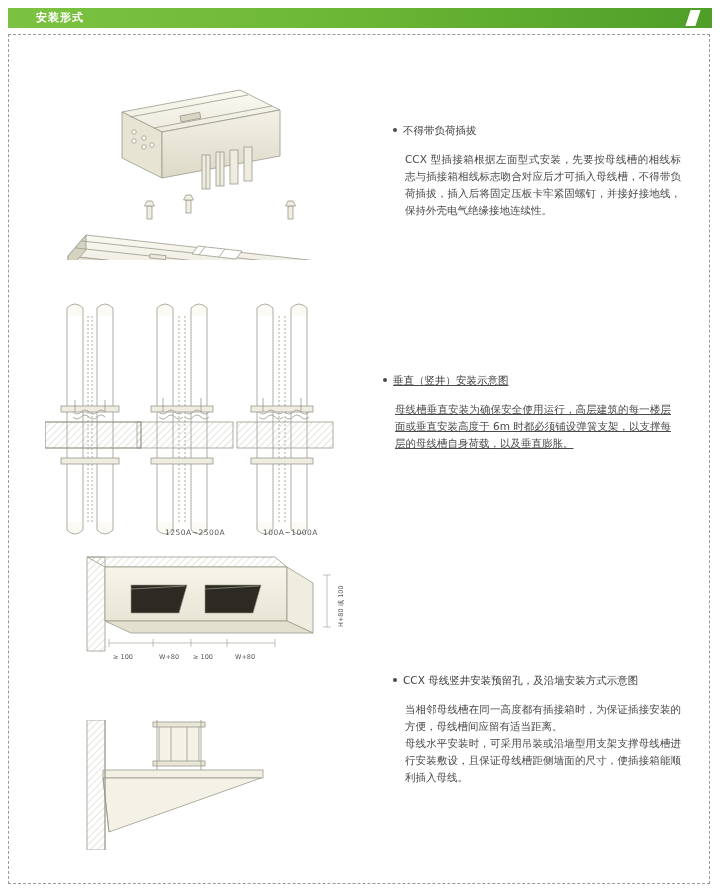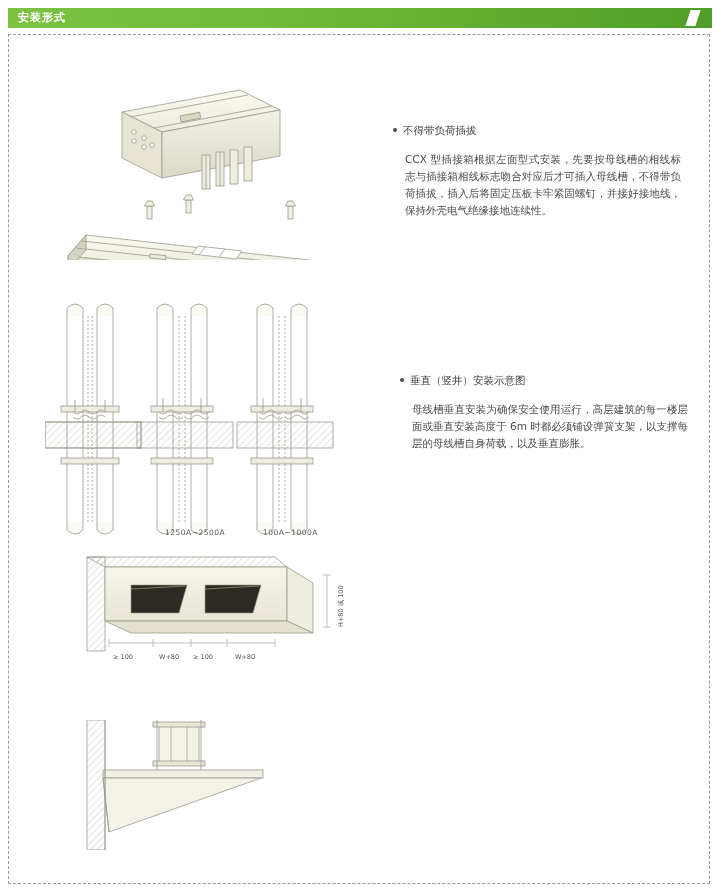--- a/index.html
+++ b/index.html
@@ -29,21 +29,21 @@
     width: 704px;
     height: 20px;
     background: linear-gradient(to right, #7cc242 0%, #6db936 45%, #4f9e28 100%);
     display: flex;
     align-items: center;
   }
   .header-title {
     color: #ffffff;
     font-size: 11px;
     letter-spacing: 1px;
-    padding-left: 10px;
+    padding-left: 28px;
     font-weight: bold;
     line-height: 20px;
   }
   .header-slash {
     position: absolute;
     right: 14px;
     top: 2px;
     width: 10px;
     height: 16px;
     background: #ffffff;
@@ -83,21 +83,21 @@
     background: #4a4a4a;
     vertical-align: middle;
     margin-right: 6px;
     margin-bottom: 2px;
   }
   .textblock p {
     margin: 12px;
   }
 
   #text-1 { left: 393px; top: 122px; }
-  #text-2 { left: 400px; top: 372px; }
+  #text-2 { left: 383px; top: 372px; text-decoration: underline; }
   #text-3 { left: 393px; top: 672px; }
 
   
   .figure {
     position: absolute;
   }
   .fig-caption {
     position: absolute;
     font-size: 7.5px;
     color: #555555;
@@ -403,14 +403,21 @@
     <p>CCX 型插接箱根据左面型式安装，先要按母线槽的相线标志与插接箱相线标志吻合对应后才可插入母线槽，不得带负荷插拔，插入后将固定压板卡牢紧固螺钉，并接好接地线，保持外壳电气绝缘接地连续性。</p>
   </div>
 
   <div class="textblock" id="text-2">
     <span class="bullet-line">
       <span class="bullet-dot"></span><span>垂直（竖井）安装示意图</span>
     </span>
     <p>母线槽垂直安装为确保安全使用运行，高层建筑的每一楼层面或垂直安装高度于 6m 时都必须铺设弹簧支架，以支撑每层的母线槽自身荷载，以及垂直膨胀。</p>
   </div>
 
+  <div class="textblock" id="text-3">
+    <span class="bullet-line">
+      <span class="bullet-dot"></span><span>CCX 母线竖井安装预留孔，及沿墙安装方式示意图</span>
+    </span>
+    <p style="white-space: pre-line;">当相邻母线槽在同一高度都有插接箱时，为保证插接安装的方便，母线槽间应留有适当距离。
+母线水平安装时，可采用吊装或沿墙型用支架支撑母线槽进行安装敷设，且保证母线槽距侧墙面的尺寸，使插接箱能顺利插入母线。</p>
+  </div>
 
 </div>
 
 </body></html>

